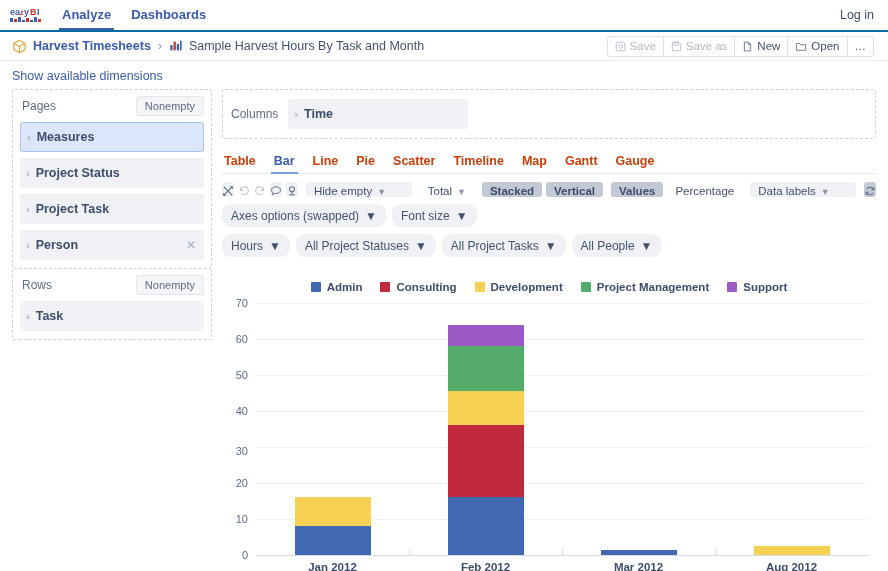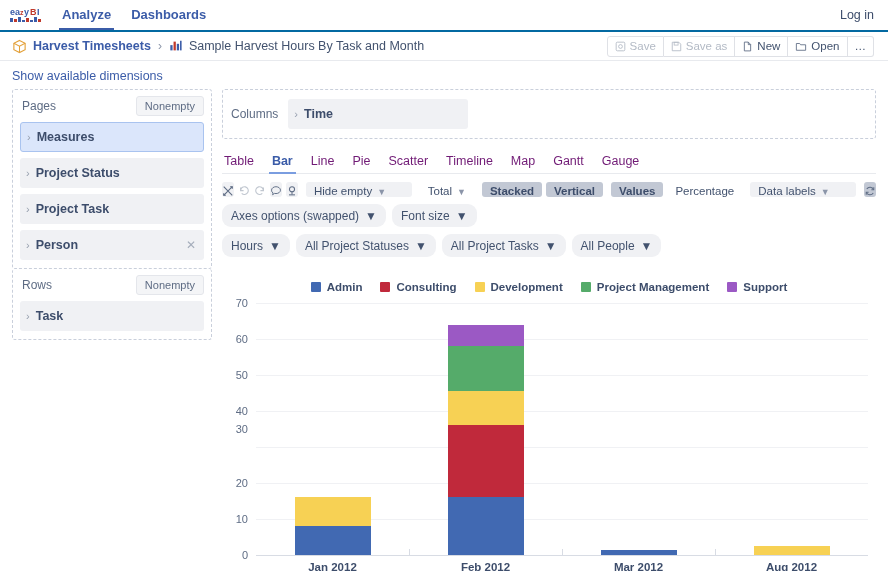--- a/index.html
+++ b/index.html
@@ -122,22 +122,22 @@
   .coltile .caret { color:#97a0af; font-size: 11px; margin-right: 6px; }
   .coltile .label { font-size: 12.5px; font-weight: bold; color:#3d4d6b; }
 
   
   .ctabs {
     display:flex; align-items: flex-end; gap: 0;
     border-bottom: 1px solid #e8eaee;
     margin-top: 9px; height: 26px;
   }
   .ctab {
-    font-size: 12.5px; color: #701a75; padding: 0 9px 6px 9px;
-    cursor: pointer; position: relative; line-height: 1;
+    font-size: 12.5px; color: #c2410c; padding: 0 9px 6px 9px;
+    cursor: pointer; position: relative; line-height: 1; font-weight: bold;
   }
   .ctab:first-child { padding-left: 2px; }
   .ctab.active { color: #3b5ca8; font-weight: bold; }
   .ctab.active::after {
     content:""; position:absolute; left:6px; right:6px; bottom:-1px;
     height: 2px; background: #7a9de0;
   }
 
   
   .optrow { display:flex; align-items:center; gap: 4px; margin-top: 8px; }
@@ -467,21 +467,21 @@
           <div class="lgitem">
             <span class="lgswatch" style="background: rgb(155, 89, 196);"></span>
             <span class="lglabel">Support</span>
           </div>
         </div>
       <div class="plotarea">
         <div class="yaxis" id="yaxis">
             <div class="ytick" style="top: 252px;">0</div>
             <div class="ytick" style="top: 216px;">10</div>
             <div class="ytick" style="top: 180px;">20</div>
-            <div class="ytick" style="top: 126px;">30</div>
+            <div class="ytick" style="top: 148px;">30</div>
             <div class="ytick" style="top: 108px;">40</div>
             <div class="ytick" style="top: 72px;">50</div>
             <div class="ytick" style="top: 36px;">60</div>
             <div class="ytick" style="top: 0px;">70</div>
           </div>
         <div class="grid" id="grid">
             <div class="gline base" style="top: 252px;"></div>
             <div class="gline" style="top: 216px;"></div>
             <div class="gline" style="top: 180px;"></div>
             <div class="gline" style="top: 144px;"></div>

